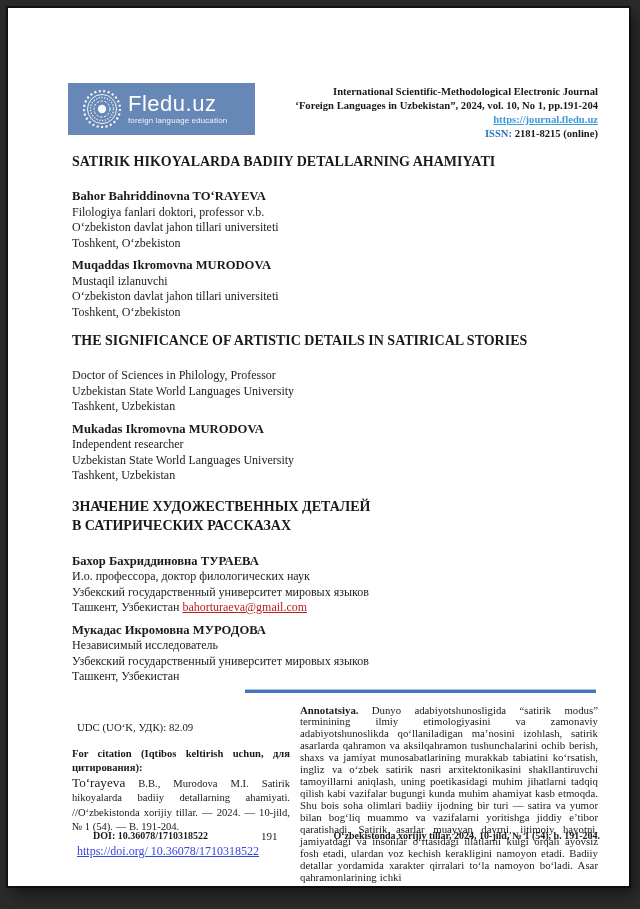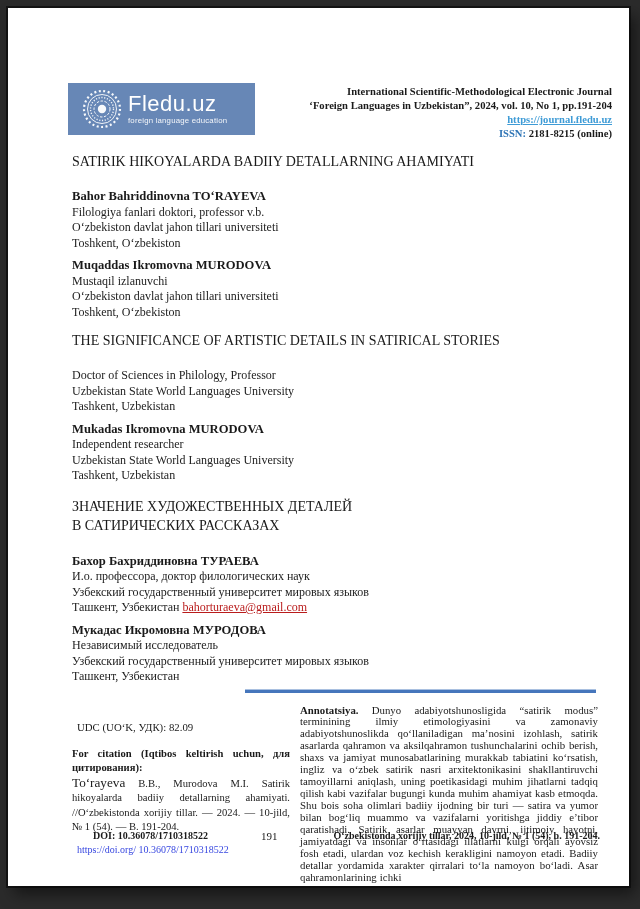--- a/index.html
+++ b/index.html
@@ -4,57 +4,57 @@
 <style>
   html,body{margin:0;padding:0;}
   body{
     width:640px;height:909px;background:#2b2b2b;position:relative;overflow:hidden;
     font-family:"Liberation Serif","DejaVu Serif",serif;color:#1a1a1a;
   }
   .page{
     position:absolute;left:8px;top:8px;width:621px;height:878px;background:#ffffff;
     box-shadow:0 0 0 2px rgba(5,5,5,.6), 6px 8px 14px rgba(0,0,0,.5);
   }
-  .content{padding:0 17px 0 64px;}
+  .content{padding:0 31px 0 64px;}
   
   .header{margin-top:75px;display:flex;justify-content:space-between;align-items:flex-start;}
   .logo{
     width:187px;height:52px;background:#6787b6;display:flex;align-items:center;
     margin-left:-4px;padding:0 6px;box-sizing:border-box;
   }
   .emblem{flex:0 0 auto;margin:0 6px 0 8px;}
   .logo-txt{color:#fff;font-family:"Liberation Sans","DejaVu Sans",sans-serif;line-height:1;}
   .logo-title{font-size:22px;font-weight:400;letter-spacing:.5px;}
   .logo-sub{font-size:7.8px;opacity:.92;margin-top:2px;letter-spacing:.2px;}
   .journal-info{text-align:right;font-weight:bold;font-size:10.6px;line-height:14px;margin-top:2px;}
   .link-light{color:#3e9bd6;text-decoration:underline;cursor:pointer;}
   .issn-label{color:#2e74b5;}
   
-  .art-title{font-size:14px;font-weight:normal;line-height:16px;margin-top:13px;}
+  .art-title{font-size:14px;font-weight:bold;line-height:16px;margin-top:13px;}
   .art-title.ru{line-height:19px;}
   .author{margin-top:19px;}
   .author + .author{margin-top:7px;}
   .a-name{font-weight:bold;font-size:12.6px;line-height:15.5px;}
   .a-line{font-size:12px;line-height:15.5px;color:#222;}
   .sec{margin-top:0;}
   .sec.en{margin-top:6px;}
   .sec.ru{margin-top:4px;}
   .sec.en .a-name.first{padding-left:3px;}
   .link-primary{color:#b91c1c;text-decoration:underline;cursor:pointer;}
   
   .divider{margin:4px 0 0 173px;width:351px;height:3px;background:#4676bc;border-top:1px solid #a9c0e0;box-sizing:content-box;}
   
   .columns{display:flex;margin-top:12px;}
   .col-left{width:218px;flex:0 0 218px;margin-right:10px;}
   .col-right{width:298px;flex:0 0 298px;}
   .udc{margin-top:16px;font-size:10.8px;padding-left:5px;}
   .cit-head{margin-top:14px;font-weight:bold;font-size:10.6px;line-height:14.5px;text-align:justify;}
   .cit-body{font-size:10.6px;line-height:14.5px;text-align:justify;}
   .cit-author{font-size:13.2px;}
-  .doi-link{display:inline-block;margin-top:9px;font-size:10px;color:#3747e0;cursor:pointer;padding-left:5px;}
+  .doi-link{display:inline-block;margin-top:9px;font-size:12px;color:#3747e0;text-decoration:underline;cursor:pointer;padding-left:5px;}
   .annot{font-size:10.8px;line-height:11.95px;text-align:justify;word-spacing:.4px;}
   .annot b{font-weight:bold;}
   
   .footer{position:absolute;left:0;top:822px;width:100%;height:16px;}
   .f-doi{position:absolute;left:85px;font-weight:bold;font-size:10px;}
   .f-page{position:absolute;left:253px;font-size:11px;}
   .f-ref{position:absolute;right:29px;font-weight:bold;font-size:10px;}
 </style>
 </head>
 <body>

